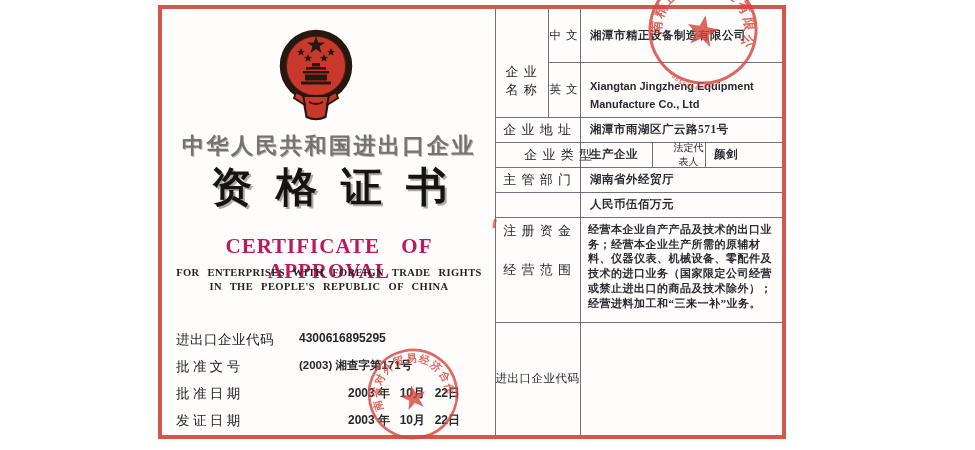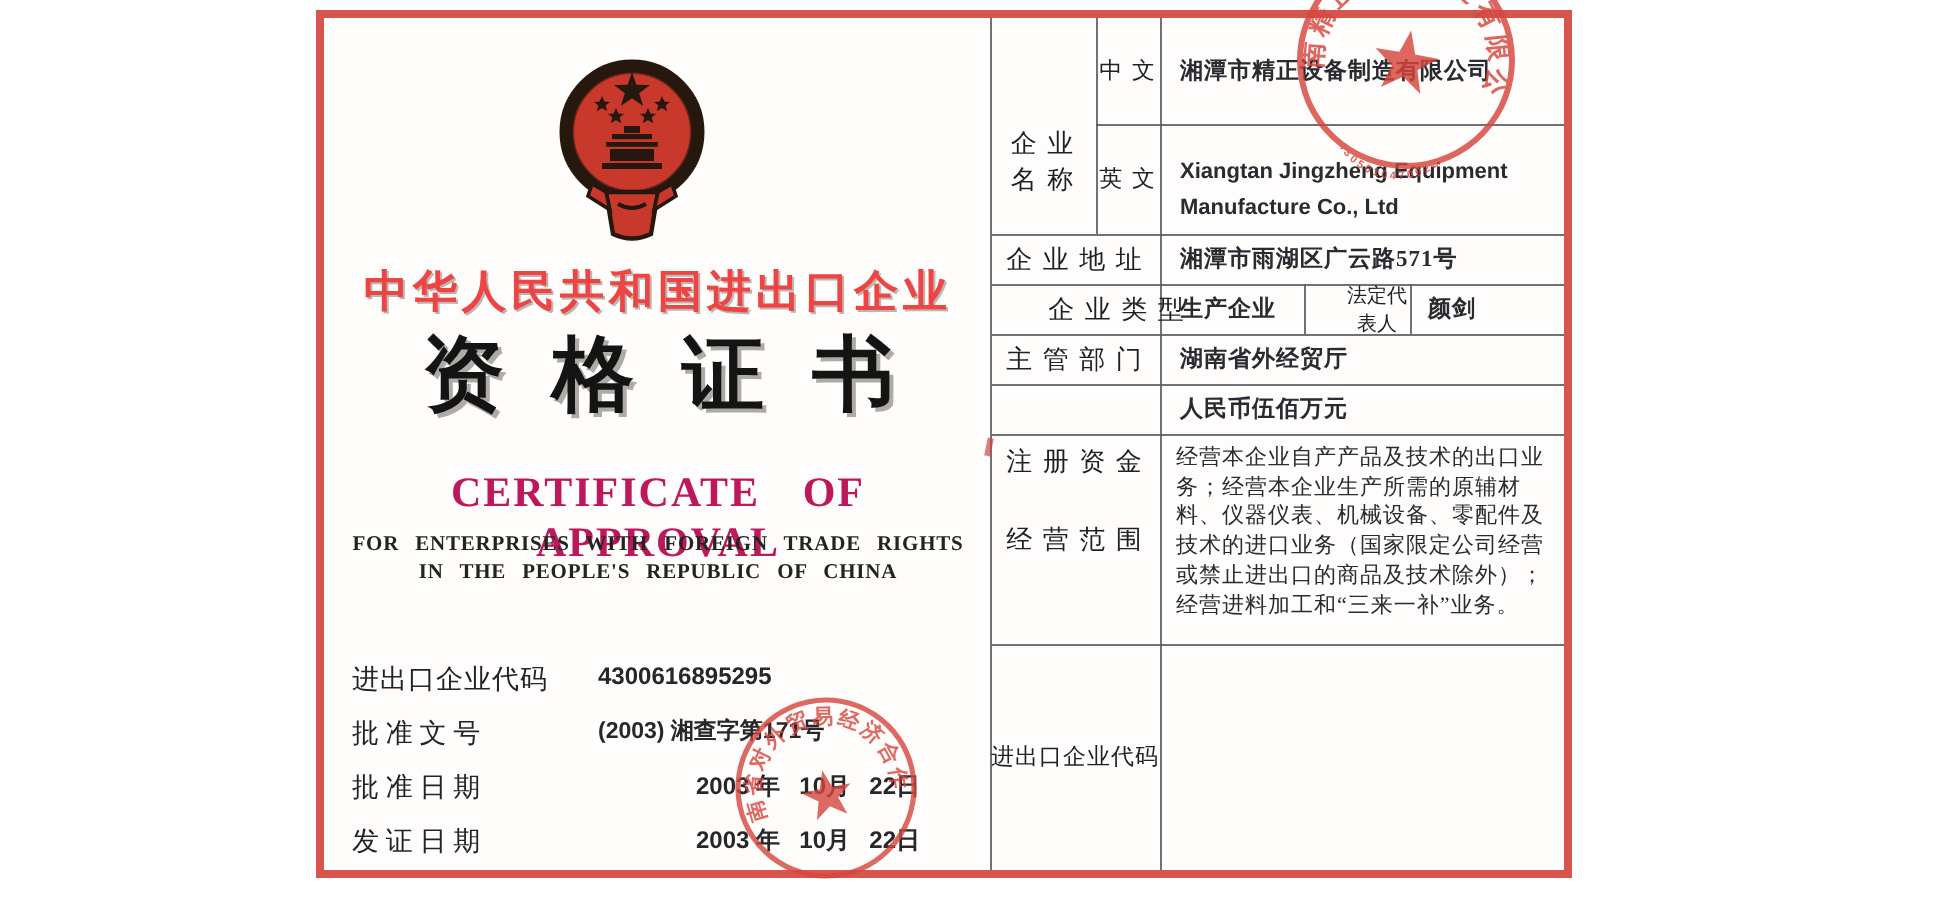--- a/index.html
+++ b/index.html
@@ -19,35 +19,35 @@
   .vline { position:absolute; width:1px; background:#585860; opacity:.85; }
   .hline { position:absolute; height:1px; background:#585860; opacity:.85; }
   
   .cell { position:absolute; display:flex; align-items:center; }
   .cell.center { justify-content:center; text-align:center; }
   .zh-label { font-size:13px; color:#1f1f24; letter-spacing:1px; }
   .zh-value { font-size:11.5px; color:#2a2a30; font-weight:600; letter-spacing:.5px; }
   .en-value { font-family:"Liberation Sans","DejaVu Sans",sans-serif; font-size:11px; font-weight:700; color:#2a2a30; line-height:1.25; }
   
   .lh-center { position:absolute; left:170px; width:318px; text-align:center; }
-  #title-cn { top:131px; font-size:22px; font-weight:700; letter-spacing:2.5px; color:#ef4444; text-shadow:1px 1px 0 rgba(60,50,40,.35); }
+  #title-cn { top:131px; font-size:22px; font-weight:700; letter-spacing:2.5px; color:#737373; text-shadow:1px 1px 0 rgba(60,50,40,.35); }
   #title-main { top:160px; font-size:41px; font-weight:800; letter-spacing:24px; text-indent:24px; color:#141414; text-shadow:2px 2px 0 rgba(55,45,38,.4); }
   #title-en { top:234px; font-size:21px; font-weight:700; letter-spacing:1px; word-spacing:15px; color:#be185d; }
   #sub-en1 { top:267px; font-size:10.5px; font-weight:700; word-spacing:5px; letter-spacing:.4px; color:#23231f; }
   #sub-en2 { top:281px; font-size:10.5px; font-weight:700; word-spacing:5px; letter-spacing:.4px; color:#23231f; }
   .field-row { position:absolute; left:176px; height:16px; }
   .field-label { position:absolute; left:0; width:104px; font-size:13.5px; color:#232327; display:flex; justify-content:space-between; white-space:nowrap; }
   .field-value { position:absolute; left:123px; font-family:"Liberation Sans","DejaVu Sans",sans-serif; font-weight:700; font-size:12px; color:#27272b; white-space:nowrap; }
   .date-value { position:absolute; left:172px; width:112px; display:flex; justify-content:space-between; font-family:"Liberation Sans","DejaVu Sans",sans-serif; font-weight:700; font-size:12px; color:#27272b; }
   
   .stamp { position:absolute; opacity:.82; }
   .stamp text { fill:#d6453e; }
   
   #artifact { position:absolute; left:493px; top:219px; width:3px; height:9px; background:#d0453c; opacity:.7; transform:rotate(12deg); }
-  #scope-text { line-height:1.34; text-align:left; font-weight:400; }
+  #scope-text { line-height:1.34; text-align:left; font-weight:700; }
 </style>
 </head>
 <body>
 
 <div id="stage">
 
   <div id="sheet"></div>
 
   <svg style="position:absolute;left:279px;top:26px;" width="74" height="96" viewBox="0 0 74 96">
     <circle cx="37" cy="40" r="33" fill="#c8392b" stroke="#26170f" stroke-width="6.5"></circle>

